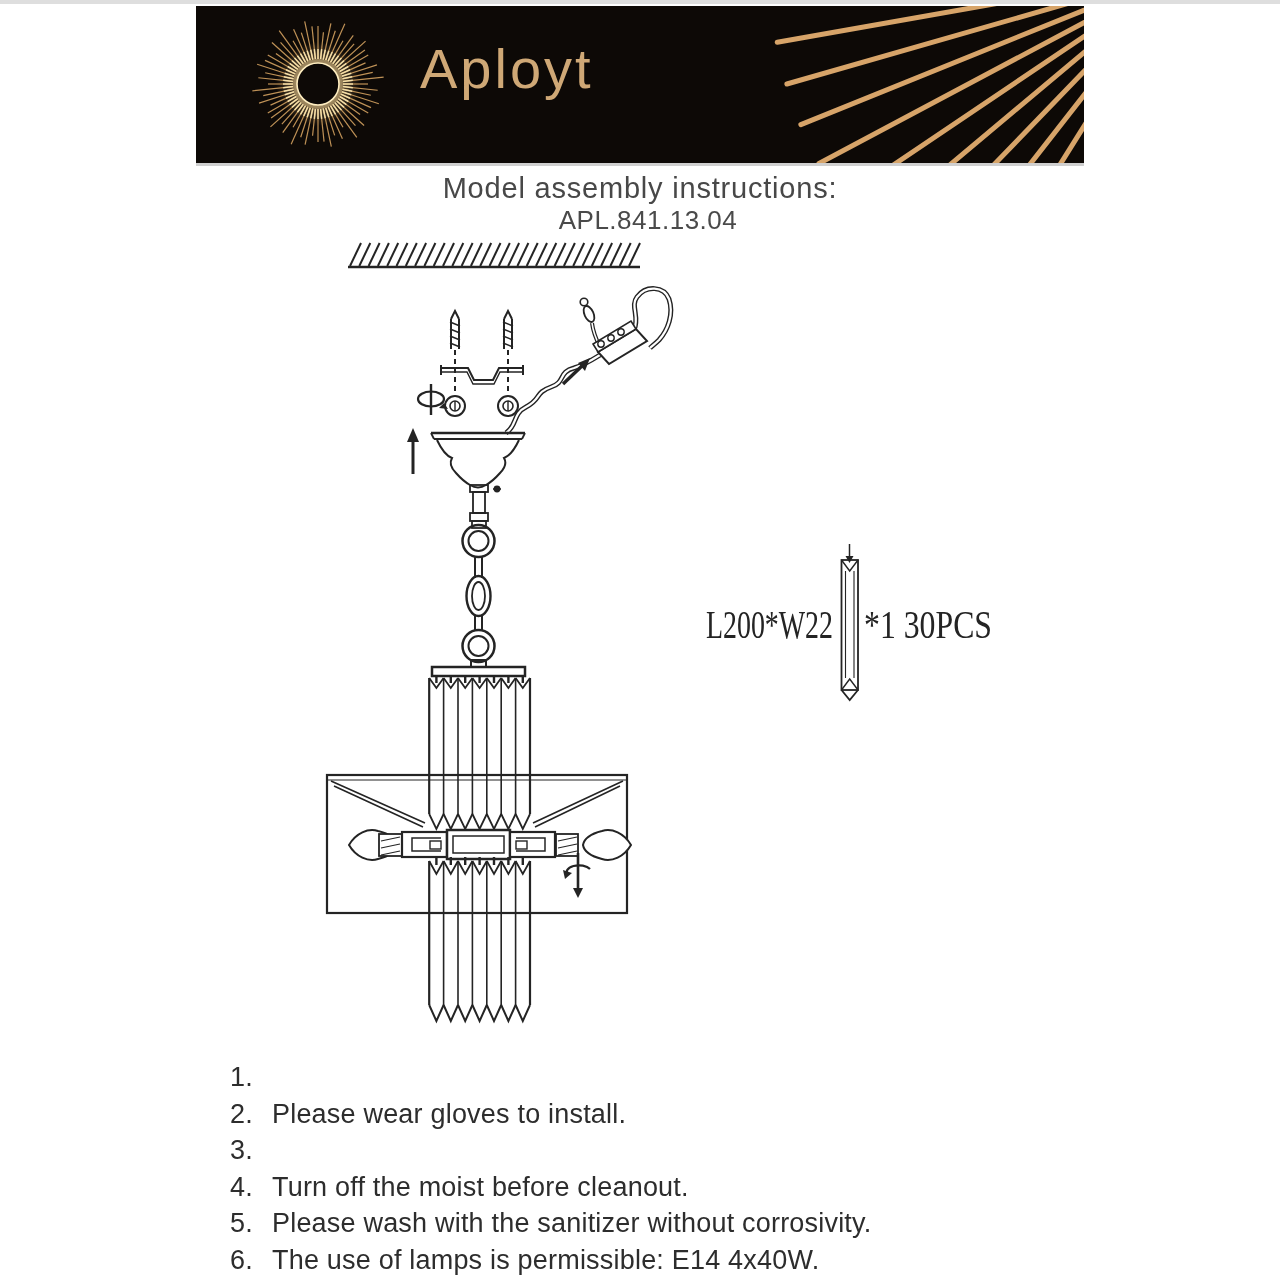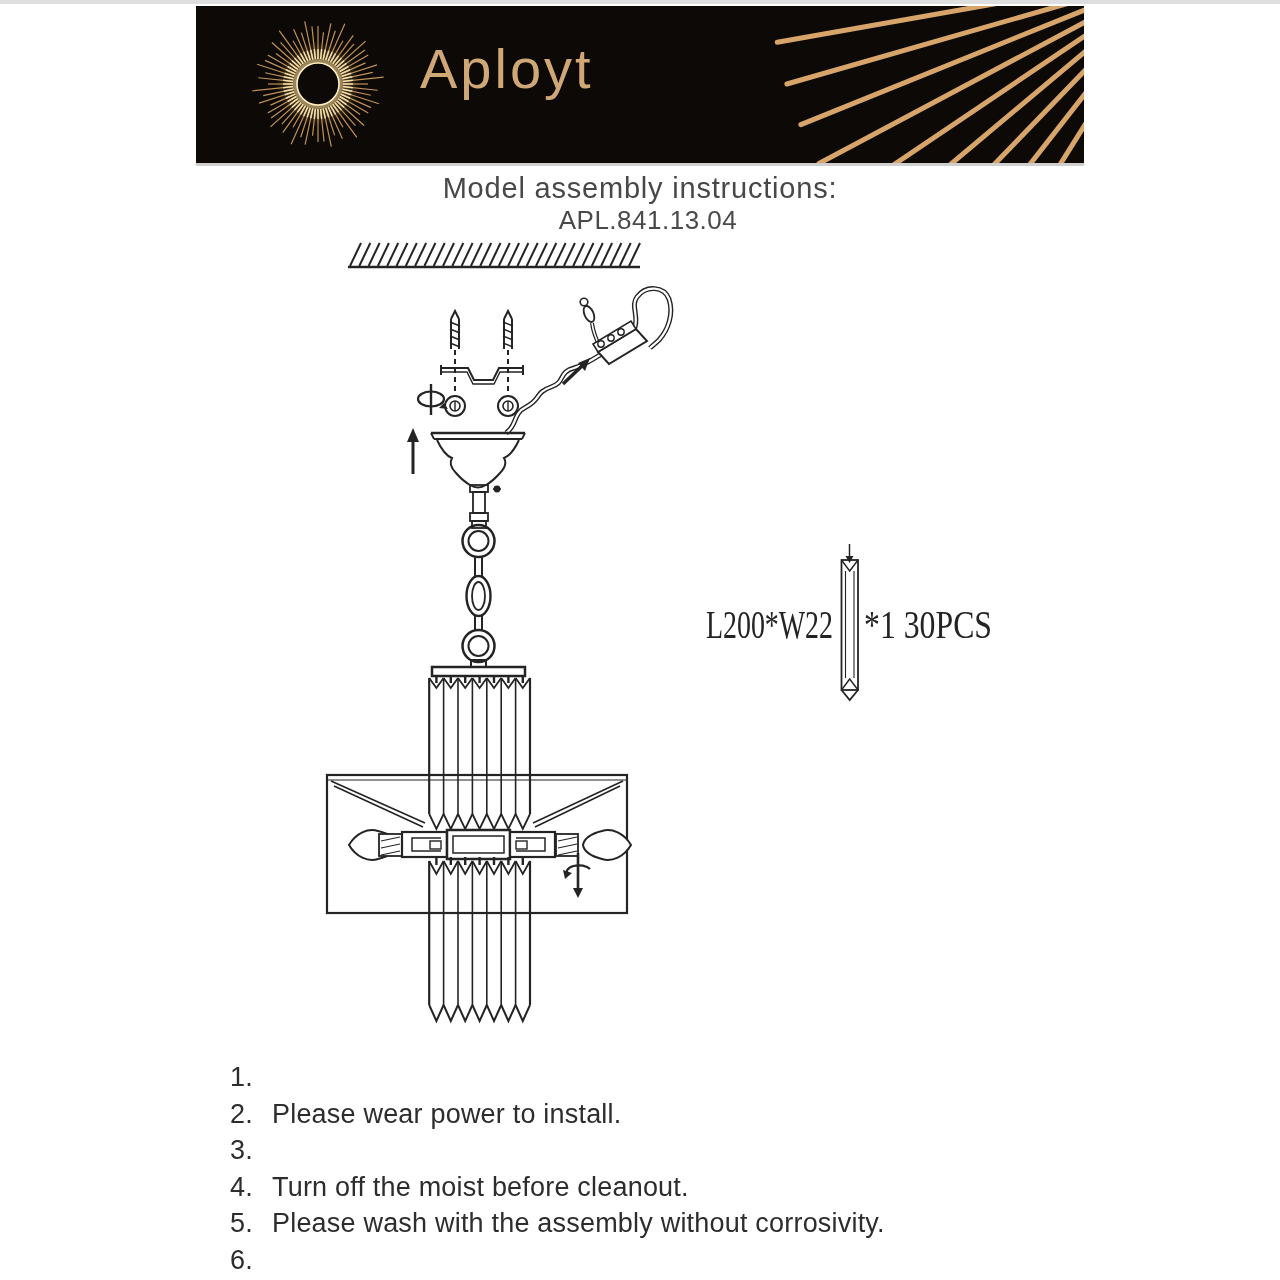--- a/index.html
+++ b/index.html
@@ -426,30 +426,31 @@
       <text x="864" y="638" font-family="Liberation Serif, serif" font-size="40" fill="#242424" stroke="none" textLength="128" lengthAdjust="spacingAndGlyphs">*1 30PCS</text>
     </g>
   </svg>
 
   <div class="instructions">
     <div class="instr-row">
       <span class="instr-num">1.</span>
     </div>
     <div class="instr-row">
       <span class="instr-num">2.</span>
-      <span class="instr-text">Please wear power to install.</span>
+      <span class="instr-text">Please wear gloves to install.</span>
     </div>
     <div class="instr-row">
       <span class="instr-num">3.</span>
     </div>
     <div class="instr-row">
       <span class="instr-num">4.</span>
       <span class="instr-text">Turn off the moist before cleanout.</span>
     </div>
     <div class="instr-row">
       <span class="instr-num">5.</span>
-      <span class="instr-text">Please wash with the assembly without corrosivity.</span>
+      <span class="instr-text">Please wash with the sanitizer without corrosivity.</span>
     </div>
     <div class="instr-row">
       <span class="instr-num">6.</span>
+      <span class="instr-text">The use of lamps is permissible: E14 4x40W.</span>
     </div>
   </div>
 </div>
 
 </body></html>

